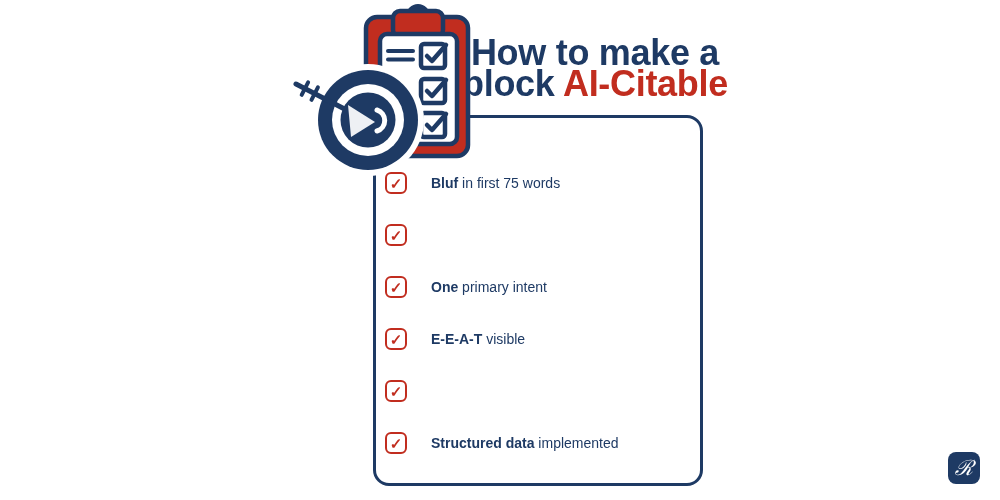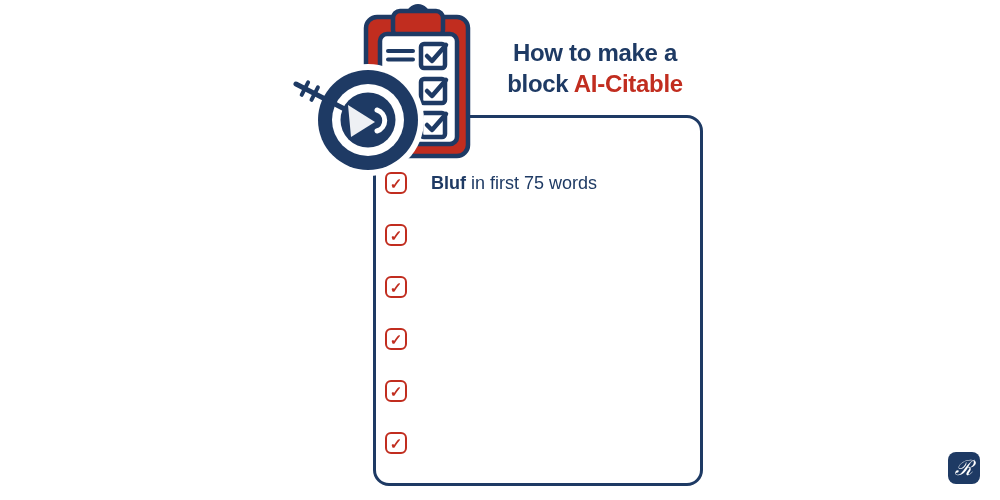--- a/index.html
+++ b/index.html
@@ -21,21 +21,21 @@
     background: var(--bg);
   }
 
   
   .title {
     position: absolute;
     left: 460px;
     top: 37px;
     width: 270px;
     text-align: center;
-    font-size: 24px;
+    font-size: 36px;
     line-height: 31px;
     font-weight: 700;
     letter-spacing: -0.3px;
     color: var(--navy);
   }
   .title .t-line { display: block; white-space: nowrap; }
   .title .accent { color: var(--red); }
 
   
   .panel {
@@ -69,21 +69,21 @@
     color: var(--red);
     font-size: 15px;
     font-weight: 900;
     display: flex;
     align-items: center;
     justify-content: center;
     margin-right: 24px;
     line-height: 1;
   }
   .txt {
-    font-size: 18px;
+    font-size: 14px;
     color: var(--navy);
     white-space: nowrap;
   }
   .txt b { font-weight: 700; }
 
   
   .illustration {
     position: absolute;
     left: 280px;
     top: 0px;
@@ -132,29 +132,32 @@
   <div class="checklist">
       <div class="row">
         <span class="cb">✓</span>
         <span class="txt"><b>Bluf</b> in first 75 words</span>
       </div>
       <div class="row">
         <span class="cb">✓</span>
       </div>
       <div class="row">
         <span class="cb">✓</span>
+        <span class="txt"><b>One</b> primary intent</span>
+      </div>
+      <div class="row">
+        <span class="cb">✓</span>
+        <span class="txt"><b>E-E-A-T</b> visible</span>
       </div>
       <div class="row">
         <span class="cb">✓</span>
       </div>
       <div class="row">
         <span class="cb">✓</span>
-      </div>
-      <div class="row">
-        <span class="cb">✓</span>
+        <span class="txt"><b>Structured data</b> implemented</span>
       </div>
     </div>
 
   <svg class="illustration" viewBox="0 0 210 180" xmlns="http://www.w3.org/2000/svg">
     <g>
       <circle cx="138" cy="16" r="9.5" fill="none" class="sn" stroke-width="5"></circle>
       <rect x="86" y="17" width="102" height="139" rx="11" class="fr sn" stroke-width="4.5"></rect>
       <rect x="113" y="11" width="50" height="26" rx="7" class="fr sn" stroke-width="4.5"></rect>
       <rect x="100" y="34" width="77" height="110" rx="7" class="fw sn" stroke-width="4.5"></rect>
       <line x1="108" y1="51" x2="133" y2="51" class="sn nf" stroke-width="4" stroke-linecap="round"></line>

